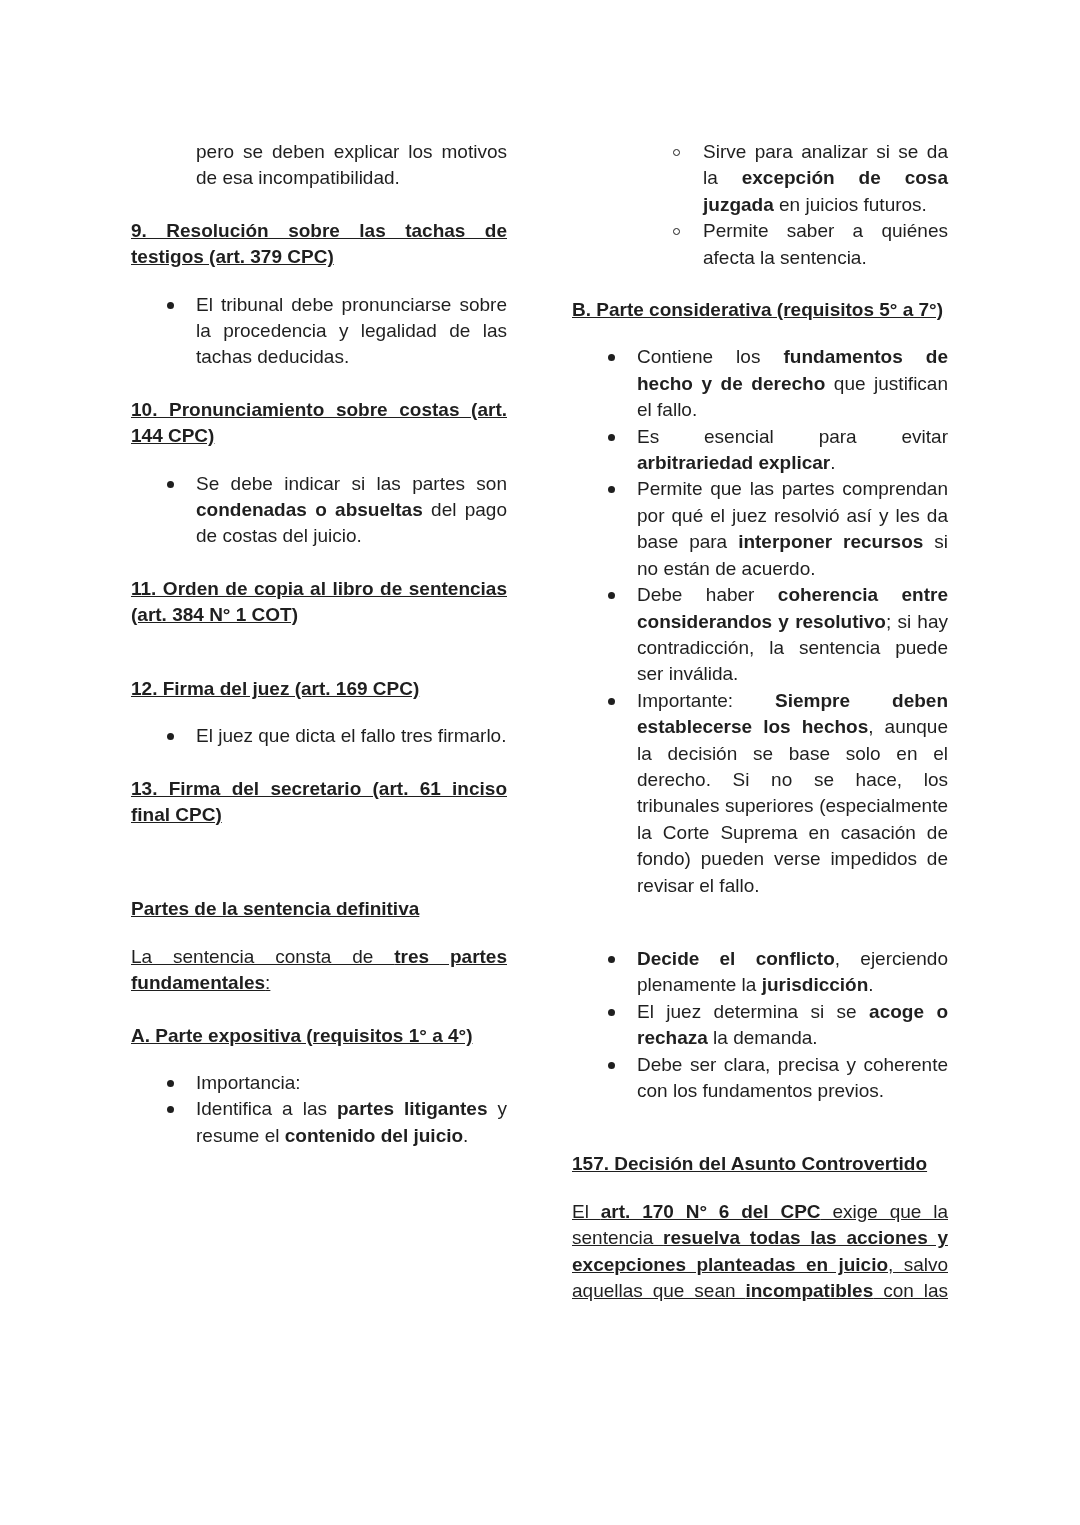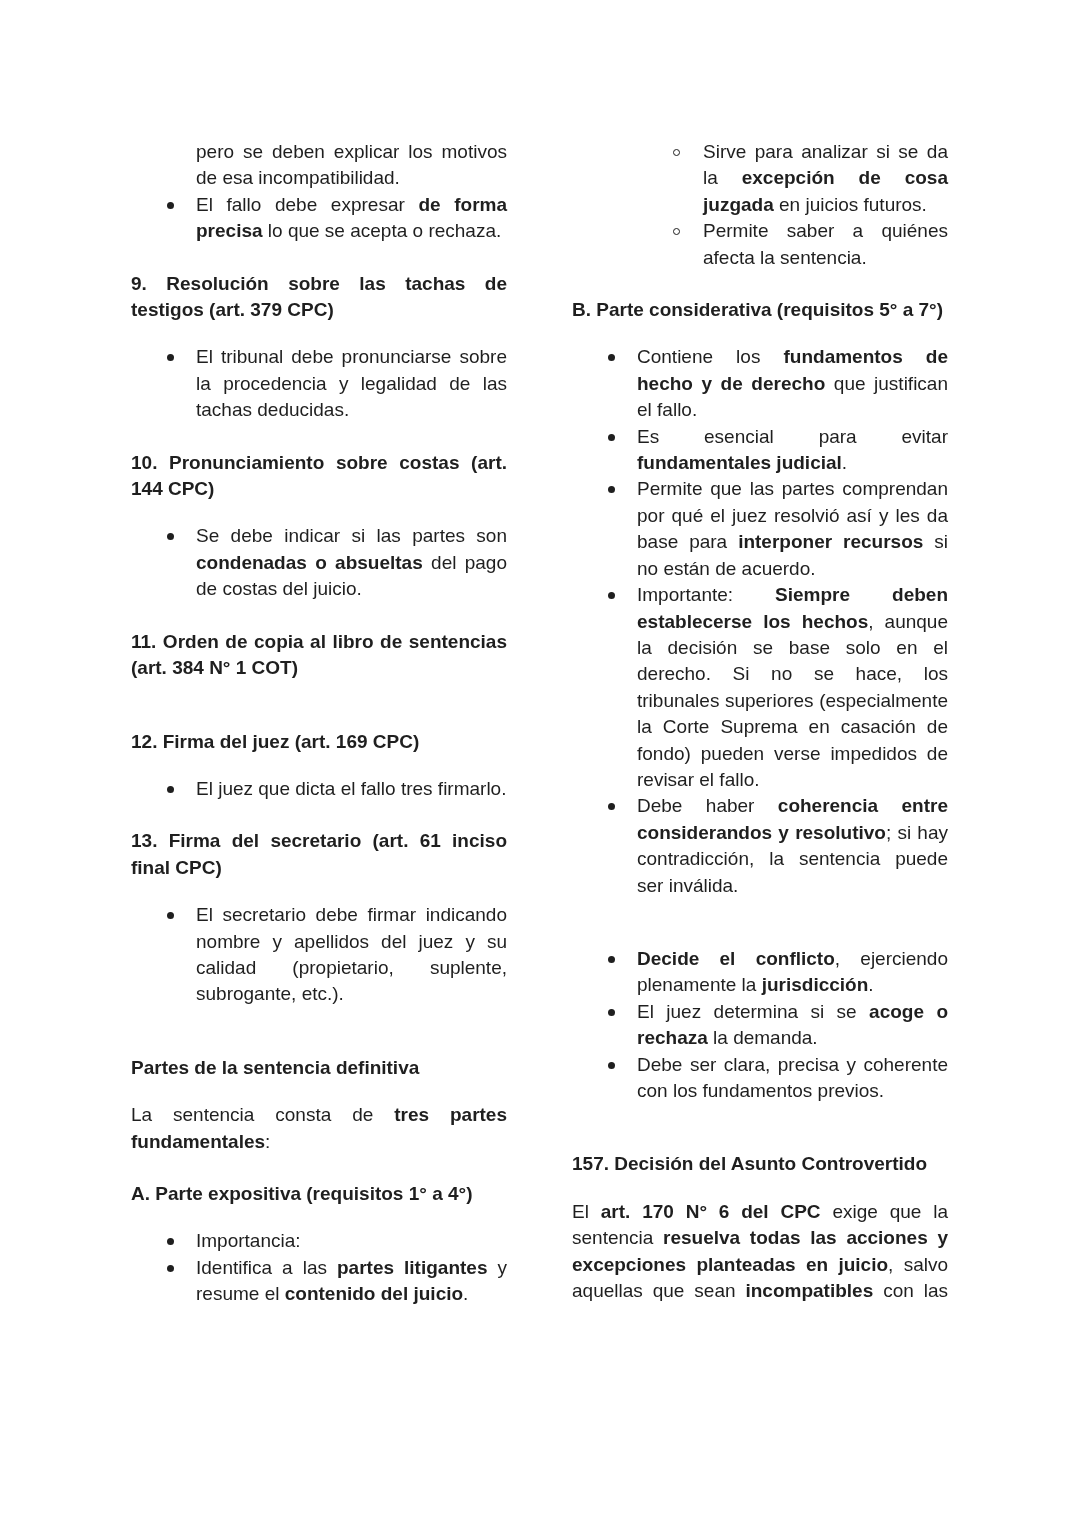--- a/index.html
+++ b/index.html
@@ -4,21 +4,21 @@
 <style>
   html, body { margin: 0; padding: 0; background: #ffffff; }
   body {
     width: 1080px; height: 1525px; position: relative; overflow: hidden;
     font-family: "Liberation Sans", sans-serif; color: #1f1f1f;
     font-size: 19px; line-height: 26.4px;
   }
   .col { position: absolute; top: 139px; width: 376px; }
   .col.left { left: 131px; }
   .col.right { left: 572px; }
-  p, .h { margin: 0; text-align: justify; }
+  p, .h { margin: 0; text-align: justify; text-decoration: underline; }
   .h { font-weight: bold; }
   ul { list-style: none; margin: 0; padding: 0; }
   li { position: relative; text-align: justify; }
   li.l1 { padding-left: 65px; }
   li.l1::before {
     content: ""; position: absolute; left: 36px; top: 10px;
     width: 7px; height: 7px; border-radius: 50%; background: #1f1f1f;
   }
   li.l2 { padding-left: 131px; }
   li.l2::before {
@@ -30,21 +30,20 @@
   .gap-s { height: 21px; }
   b { font-weight: bold; }
   .last-line-just { text-align-last: justify; }
 </style>
 </head>
 <body>
 
 <div class="col left">
   <ul>
     <li class="cont">pero se deben explicar los motivos de esa incompatibilidad.</li>
-    <li class="l1"><span>El fallo debe expresar </span><b>de forma precisa</b><span> lo que se acepta o rechaza.</span></li>
   </ul>
   <div class="gap1"></div>
 
   <div class="h">9. Resolución sobre las tachas de testigos (art. 379 CPC)</div>
   <div class="gap-s"></div>
   <ul>
     <li class="l1">El tribunal debe pronunciarse sobre la procedencia y legalidad de las tachas deducidas.</li>
   </ul>
   <div class="gap1"></div>
 
@@ -61,23 +60,20 @@
 
   <div class="h">12. Firma del juez (art. 169 CPC)</div>
   <div class="gap-s"></div>
   <ul>
     <li class="l1">El juez que dicta el fallo tres firmarlo.</li>
   </ul>
   <div class="gap1"></div>
 
   <div class="h">13. Firma del secretario (art. 61 inciso final CPC)</div>
   <div class="gap-s"></div>
-  <ul>
-    <li class="l1">El secretario debe firmar indicando nombre y apellidos del juez y su calidad (propietario, suplente, subrogante, etc.).</li>
-  </ul>
   <div class="gap1"></div>
   <div class="gap-s"></div>
 
   <div class="h">Partes de la sentencia definitiva</div>
   <div class="gap-s"></div>
   <p><span>La sentencia consta de </span><b>tres partes fundamentales</b><span>:</span></p>
   <div class="gap1"></div>
 
   <div class="h">A. Parte expositiva (requisitos 1° a 4°)</div>
   <div class="gap-s"></div>
@@ -91,24 +87,24 @@
   <ul>
     <li class="l2"><span>Sirve para analizar si se da la </span><b>excepción de cosa juzgada</b><span> en juicios futuros.</span></li>
     <li class="l2">Permite saber a quiénes afecta la sentencia.</li>
   </ul>
   <div class="gap1"></div>
 
   <div class="h">B. Parte considerativa (requisitos 5° a 7°)</div>
   <div class="gap-s"></div>
   <ul>
     <li class="l1"><span>Contiene los </span><b>fundamentos de hecho y de derecho</b><span> que justifican el fallo.</span></li>
-    <li class="l1"><span>Es esencial para evitar </span><b>fundamentales judicial</b><span>.</span></li>
+    <li class="l1"><span>Es esencial para evitar </span><b>arbitrariedad explicar</b><span>.</span></li>
     <li class="l1"><span>Permite que las partes comprendan por qué el juez resolvió así y les da base para </span><b>interponer recursos</b><span> si no están de acuerdo.</span></li>
+    <li class="l1"><span>Debe haber </span><b>coherencia entre considerandos y resolutivo</b><span>; si hay contradicción, la sentencia puede ser inválida.</span></li>
     <li class="l1"><span>Importante: </span><b>Siempre deben establecerse los hechos</b><span>, aunque la decisión se base solo en el derecho. Si no se hace, los tribunales superiores (especialmente la Corte Suprema en casación de fondo) pueden verse impedidos de revisar el fallo.</span></li>
-    <li class="l1"><span>Debe haber </span><b>coherencia entre considerandos y resolutivo</b><span>; si hay contradicción, la sentencia puede ser inválida.</span></li>
   </ul>
   <div class="gap1"></div>
 
   <div class="gap-s"></div>
   <ul>
     <li class="l1"><b>Decide el conflicto</b><span>, ejerciendo plenamente la </span><b>jurisdicción</b><span>.</span></li>
     <li class="l1"><span>El juez determina si se </span><b>acoge o rechaza</b><span> la demanda.</span></li>
     <li class="l1">Debe ser clara, precisa y coherente con los fundamentos previos.</li>
   </ul>
   <div class="gap1"></div>

